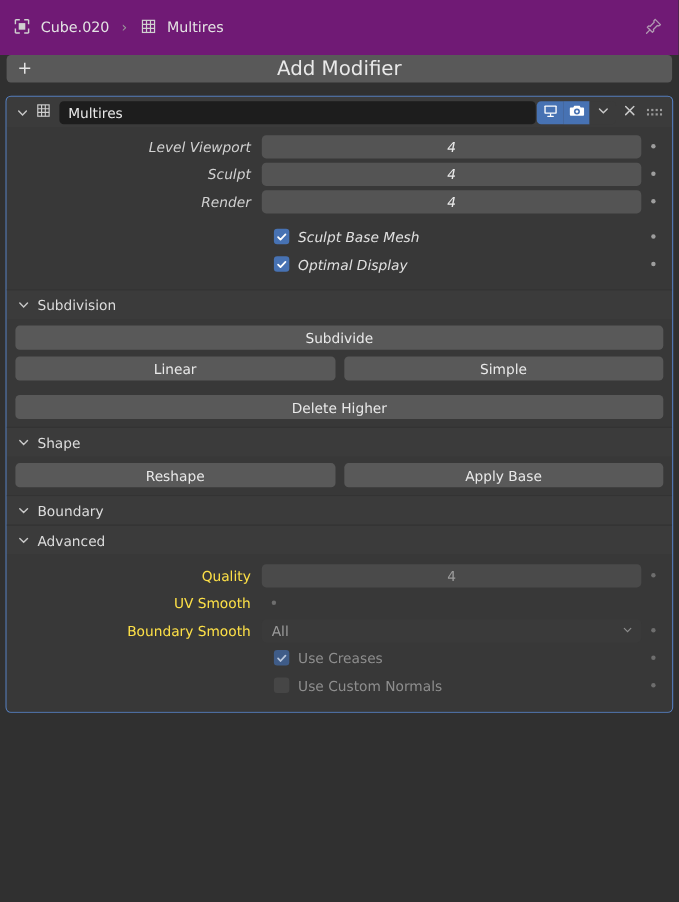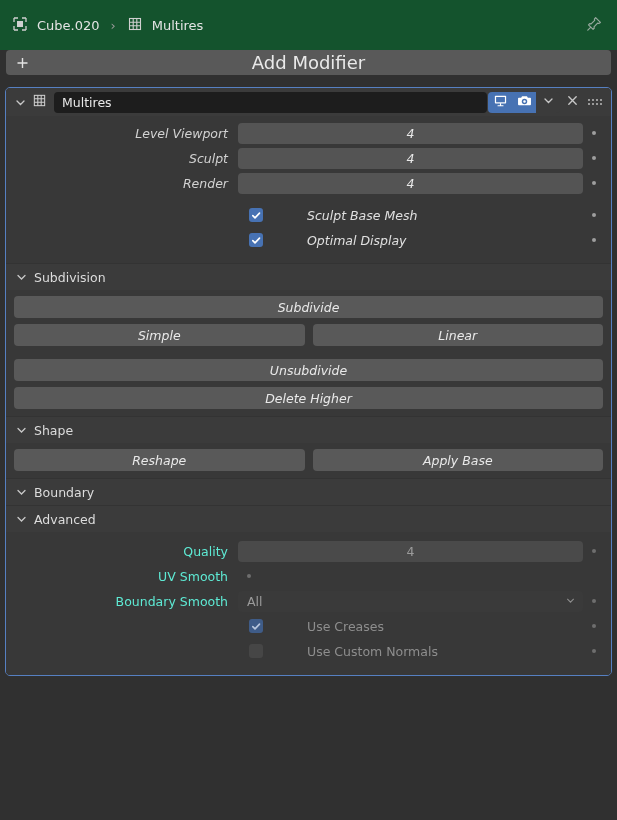--- a/index.html
+++ b/index.html
@@ -22,21 +22,21 @@
     position: relative;
     background: #303030;
   }
 
   
   .breadcrumb-bar {
     height: 50px;
     display: flex;
     align-items: center;
     padding: 0 10px 0 12px;
-    background: #14532d;
+    background: #701a75;
     box-sizing: border-box;
     text-align: right;
   }
   .bc-item { display: flex; align-items: center; }
   .bc-label { margin-left: 9px; color: #e4e4e4; font-size: 13px; }
   .bc-sep {
     margin: 0 11px;
     color: #9a9a9a;
     font-size: 13px;
     line-height: 1;
@@ -129,21 +129,21 @@
   }
   .prow .lbl {
     width: 232px;
     text-align: right;
     padding-right: 10px;
     color: #d2d2d2;
     font-size: 12.5px;
     box-sizing: border-box;
     flex: none;
   }
-  .prow .lbl.dim { color: #5eead4; }
+  .prow .lbl.dim { color: #fde047; }
   .field {
     flex: 1 1 auto;
     height: 21px;
     background: #545454;
     border-radius: 4px;
     display: flex;
     align-items: center;
     justify-content: center;
     color: #e9e9e9;
     font-size: 12.5px;
@@ -179,21 +179,21 @@
 
   
   .crow {
     display: flex;
     align-items: center;
     height: 22px;
     margin-bottom: 3px;
     padding-right: 6px;
   }
   .crow .pad { width: 243px; flex: none; }
-  .cbox-wrap { flex: 1 1 auto; display: flex; align-items: center; gap: 36px; }
+  .cbox-wrap { flex: 1 1 auto; display: flex; align-items: center; }
   .cbox {
     width: 14px; height: 14px;
     border-radius: 3px;
     background: #4772b3;
     display: flex;
     align-items: center;
     justify-content: center;
     flex: none;
   }
   .cbox.dimon { background: #3f5c88; }
@@ -212,21 +212,21 @@
     font-size: 12.5px;
     border-top: 1px solid #333;
     position: relative;
   }
   .subhead .tri {
     position: absolute;
     left: 9px;
     top: 50%;
     transform: translateY(-50%);
   }
-  .subbody { background: #383838; padding: 6px 0 7px 0; font-style: italic; }
+  .subbody { background: #383838; padding: 6px 0 7px 0; }
   .btn-row { display: flex; gap: 8px; padding: 0 8px; margin-bottom: 6px; }
   .btn-row:last-child { margin-bottom: 0; }
   .btn {
     flex: 1 1 0;
     height: 22px;
     background: #595959;
     border-radius: 4px;
     display: flex;
     align-items: center;
     justify-content: center;
@@ -415,27 +415,24 @@
             <path d="M3 5l3.5 3.5L10 5" stroke="#c8c8c8" stroke-width="1.3" fill="none" stroke-linecap="round"></path>
           </svg>
       </span>
       <span>Subdivision</span>
     </div>
     <div class="subbody">
       <div class="btn-row">
         <div class="btn">Subdivide</div>
       </div>
       <div class="btn-row">
+        <div class="btn">Linear</div>
         <div class="btn">Simple</div>
-        <div class="btn">Linear</div>
       </div>
       <div class="gap"></div>
-      <div class="btn-row">
-        <div class="btn">Unsubdivide</div>
-      </div>
       <div class="btn-row">
         <div class="btn">Delete Higher</div>
       </div>
     </div>
 
     <div class="subhead">
       <span class="tri">
         <svg width="13" height="13" viewBox="0 0 13 13">
             <path d="M3 5l3.5 3.5L10 5" stroke="#c8c8c8" stroke-width="1.3" fill="none" stroke-linecap="round"></path>
           </svg>

